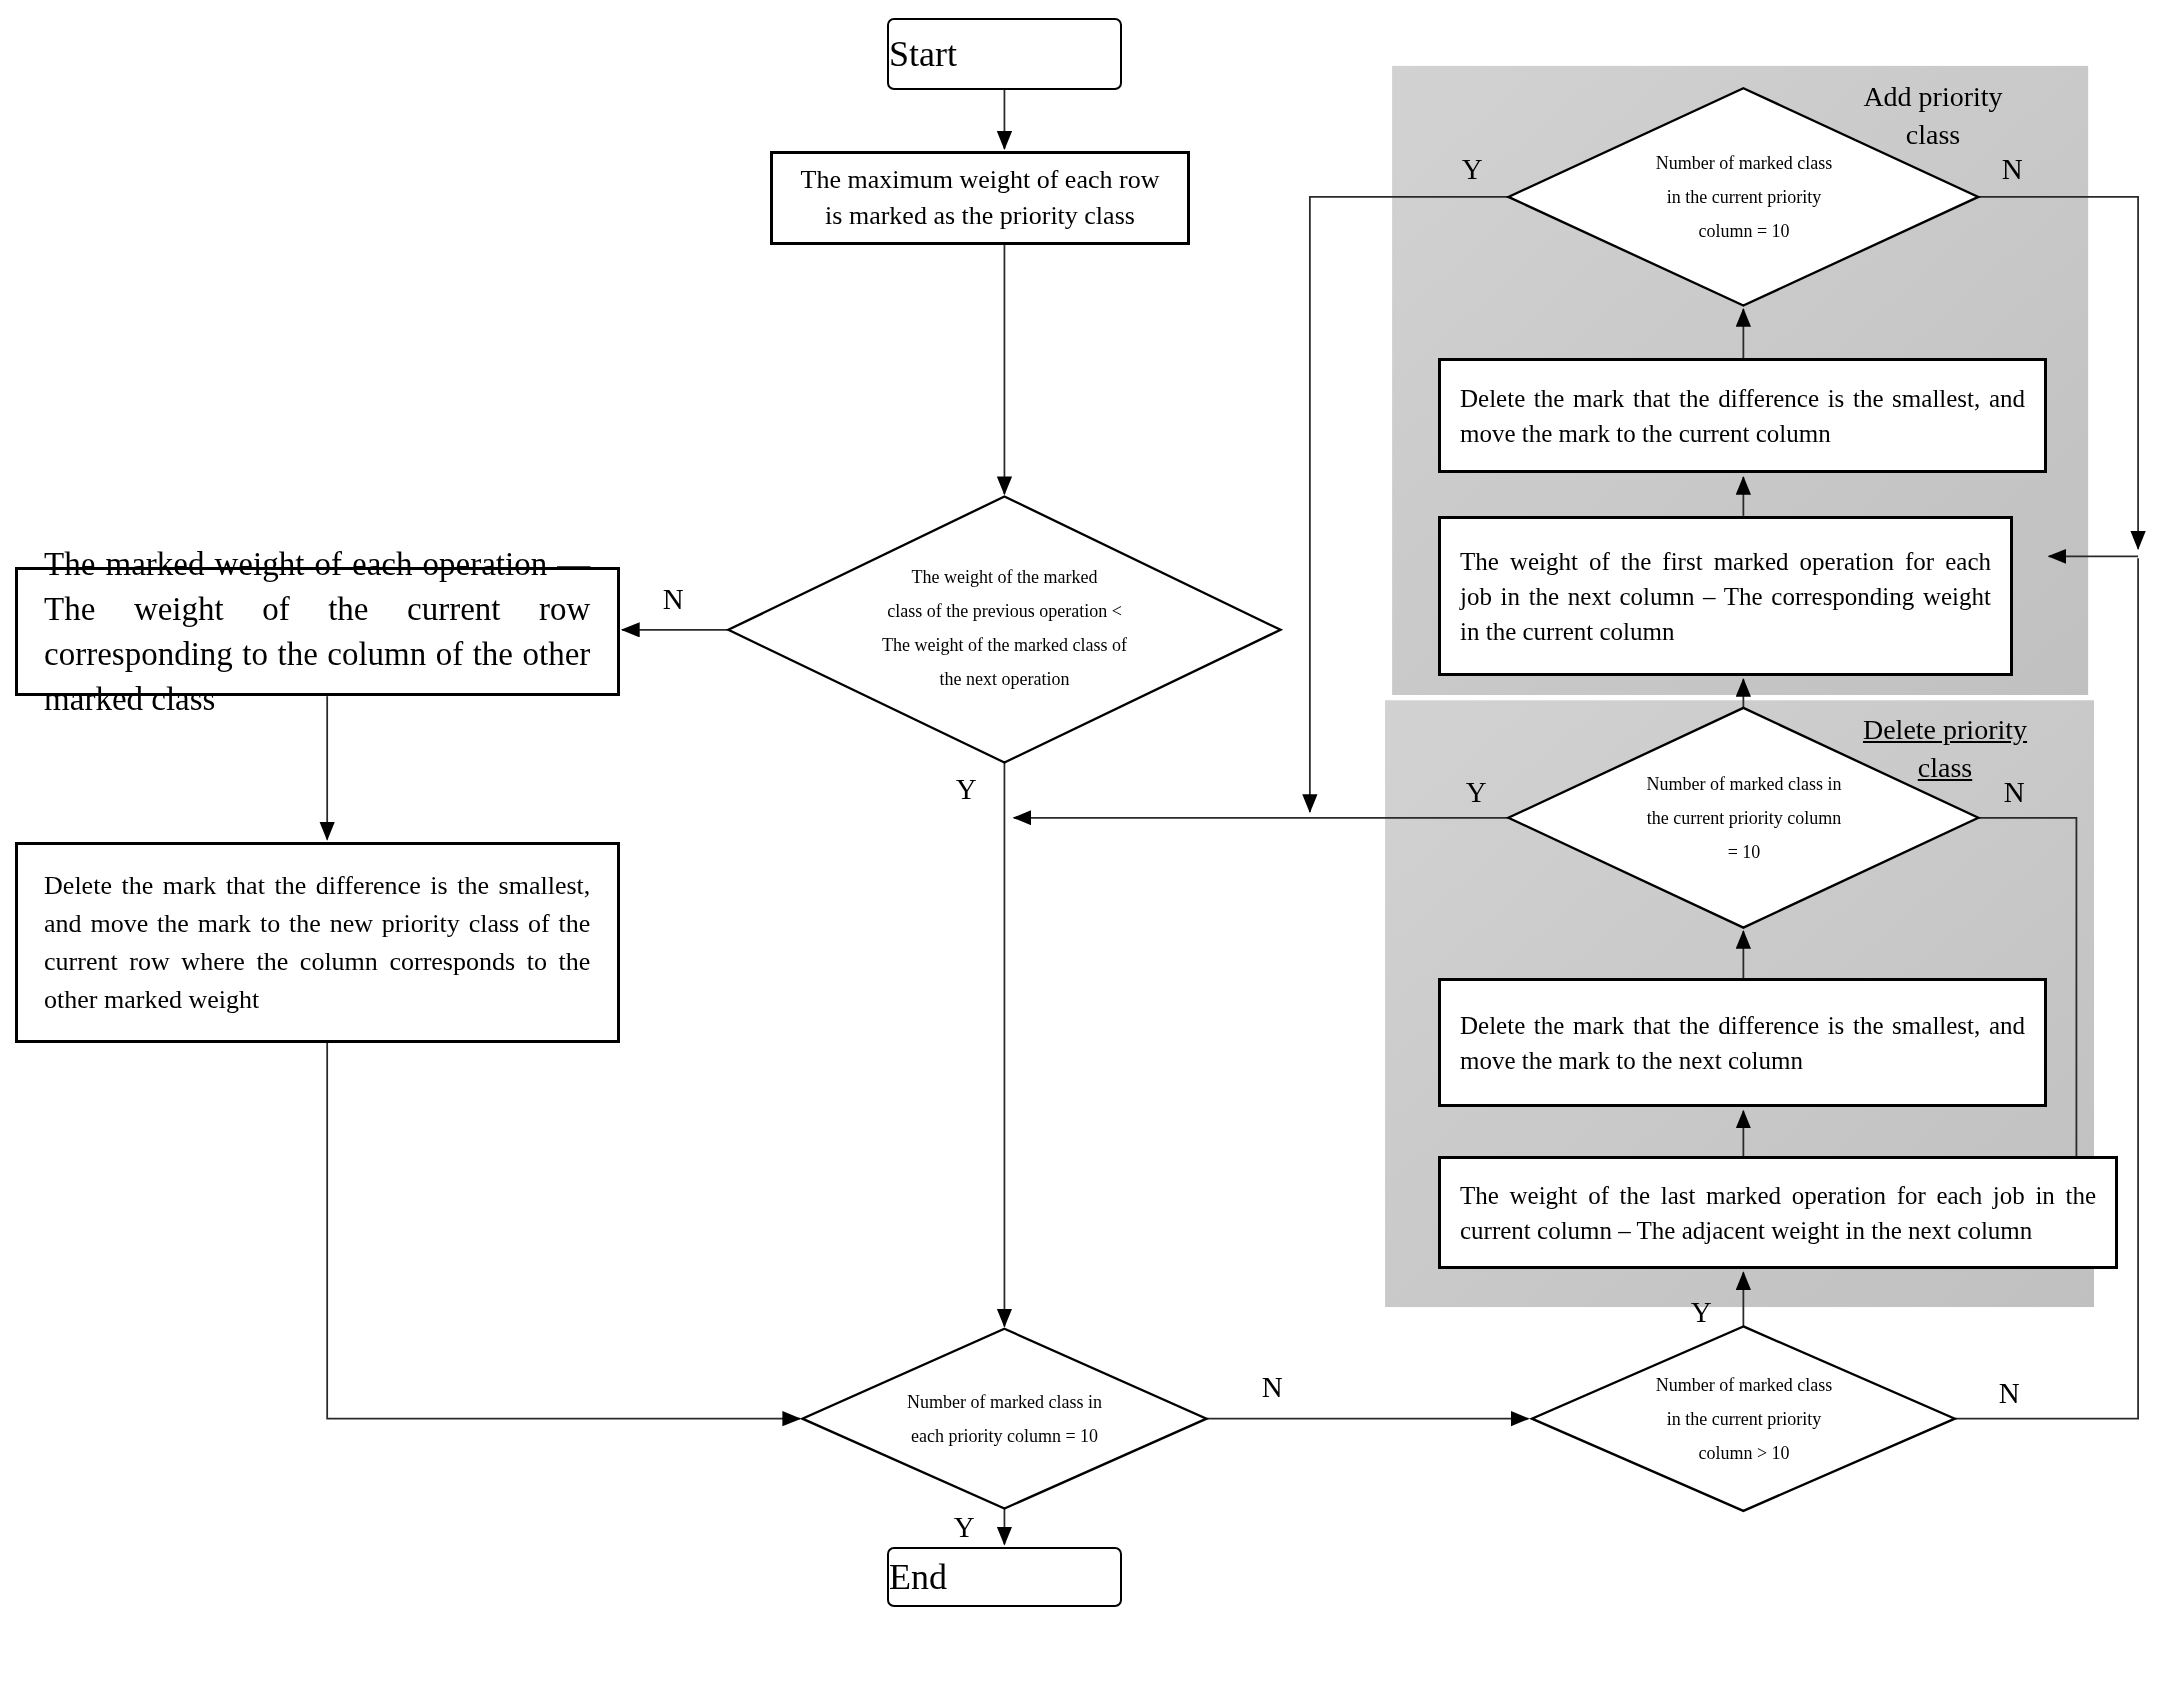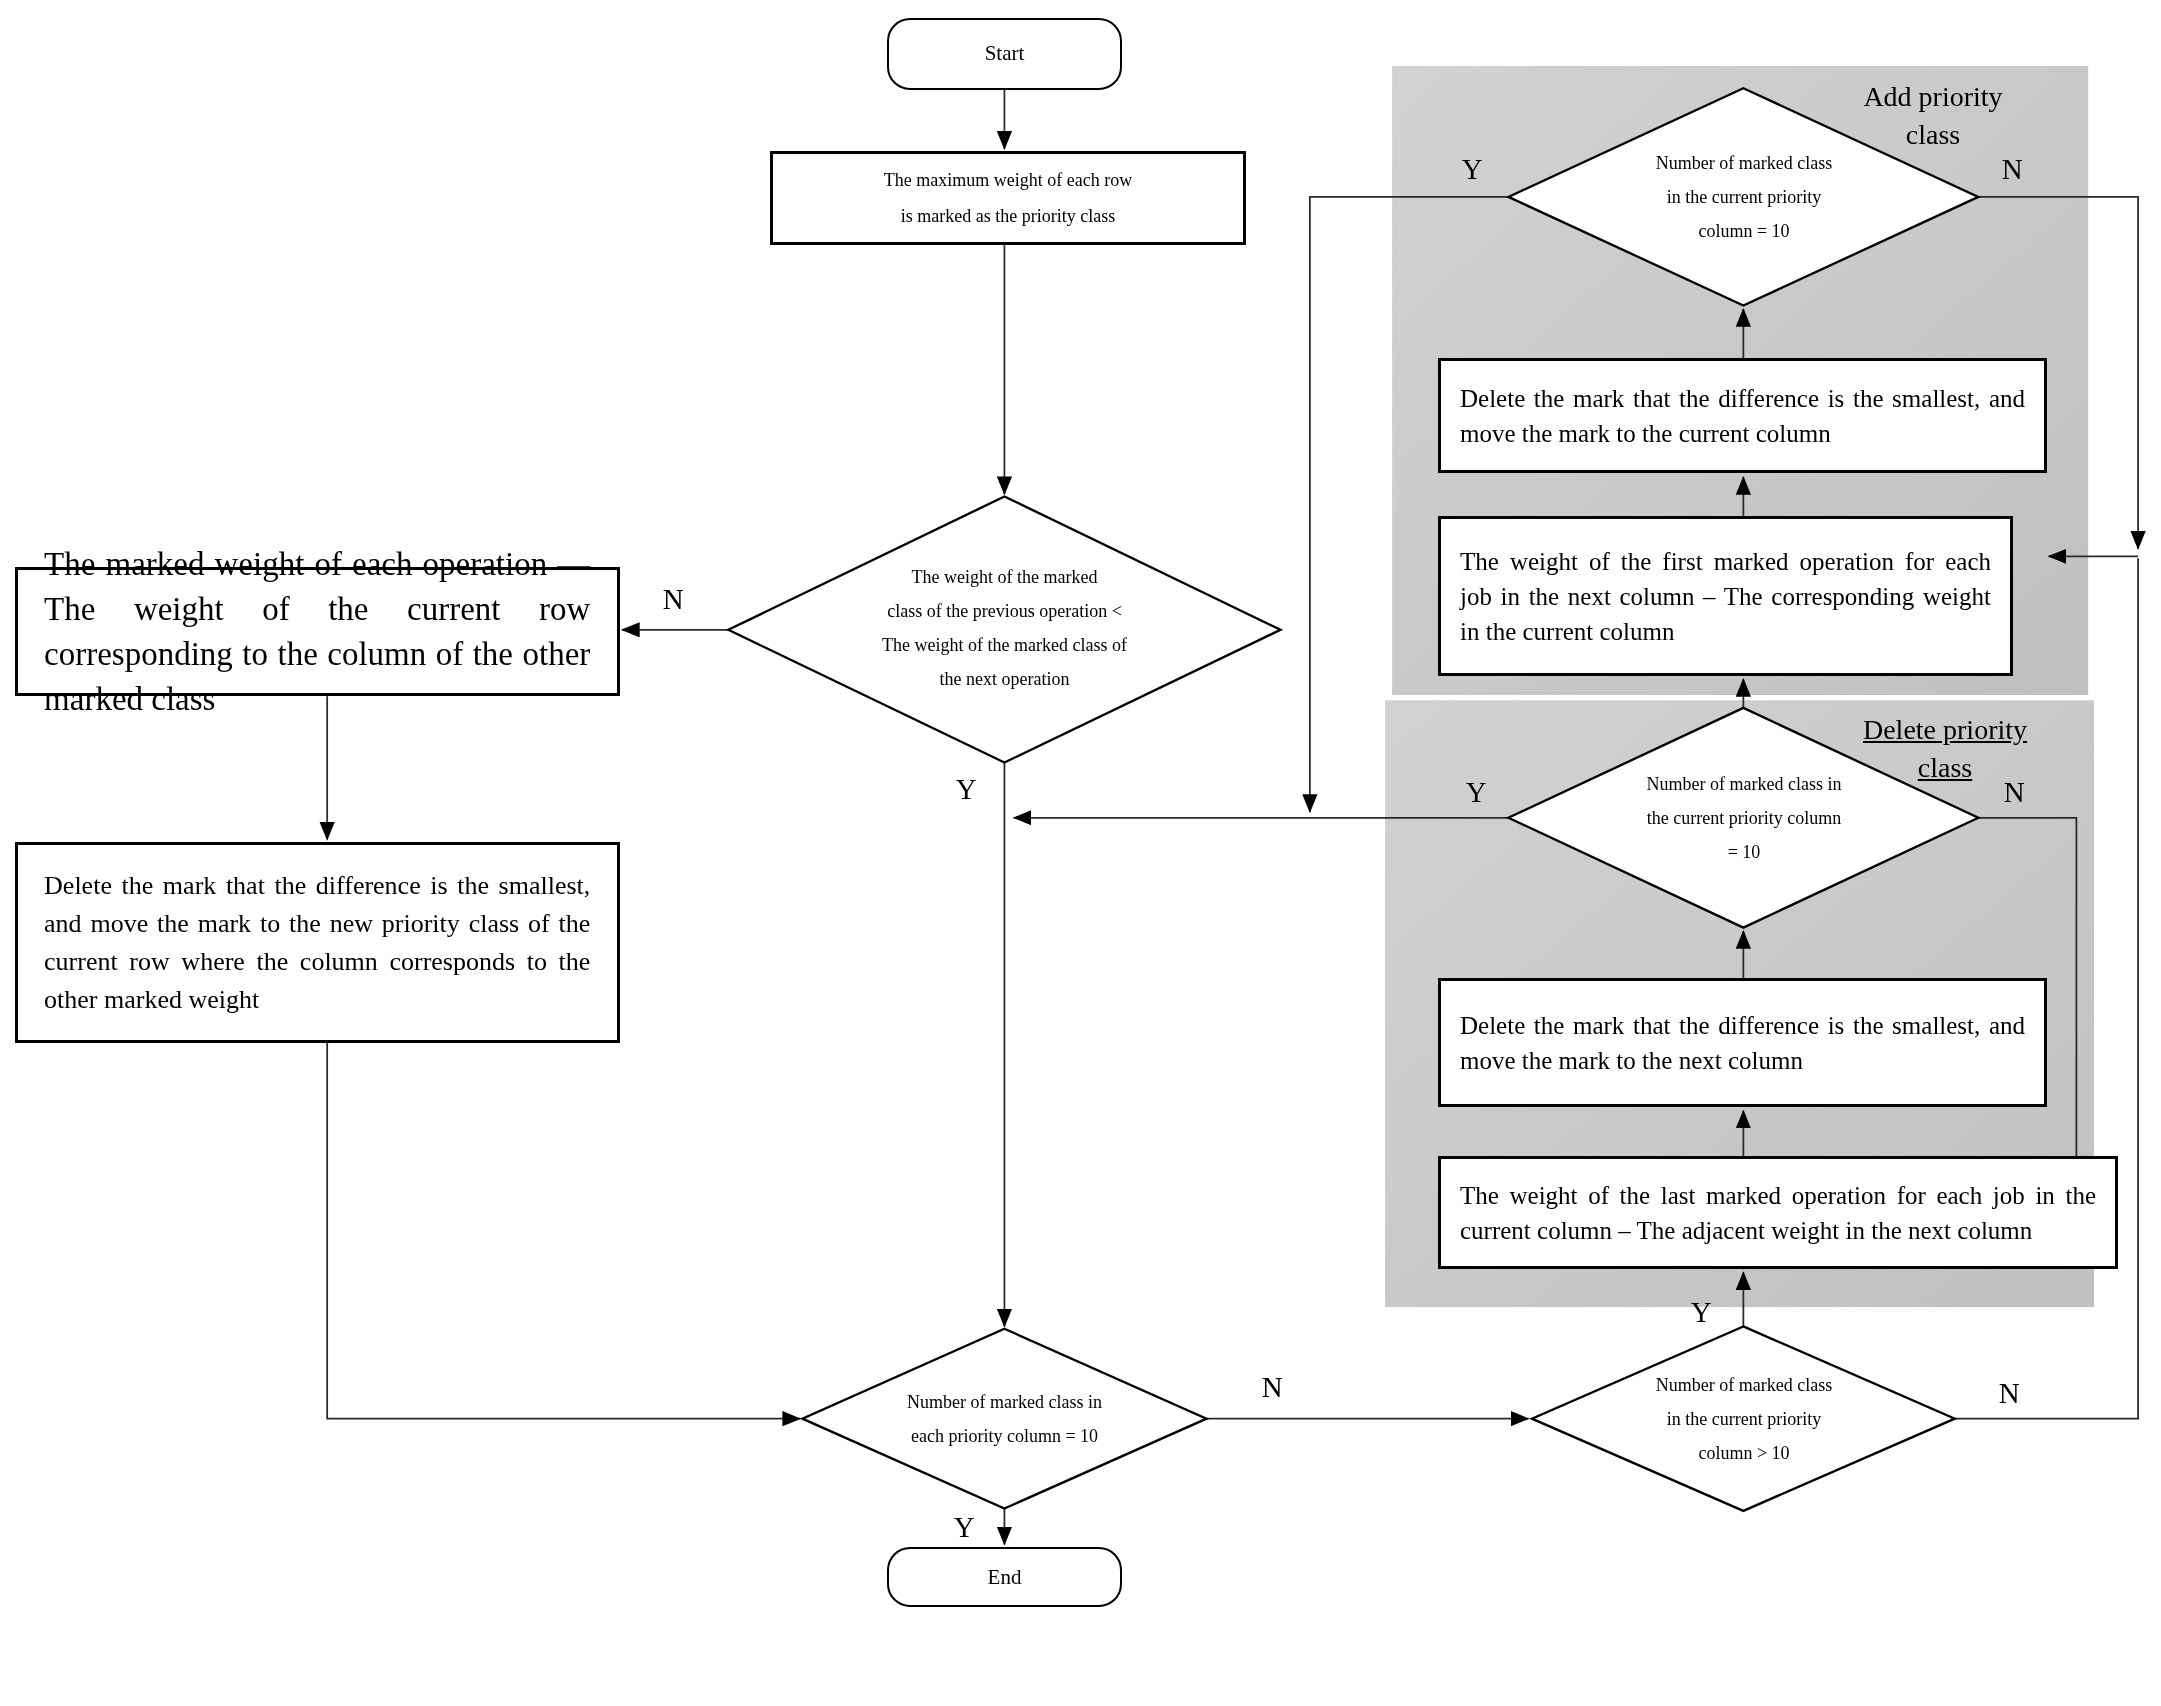--- a/index.html
+++ b/index.html
@@ -23,24 +23,24 @@
     background:#ffffff;border:3.5px solid #000;
     box-sizing:border-box;
     display:flex;align-items:center;
     font-size:25px;line-height:35px;
   }
   .box.center{justify-content:center;text-align:center;}
   .box .inner{width:100%;}
   .just .inner{text-align:justify;text-align-last:left;}
   .terminal{
     position:absolute;z-index:2;
-    background:#fff;border:2.9px solid #000;border-radius:23px;
+    background:#fff;border:2.9px solid #000;border-radius:7px;
     box-sizing:border-box;
-    display:flex;align-items:center;justify-content:center;
-    font-size:21px;
+    display:flex;align-items:center;
+    font-size:36px;
   }
   .dtext{
     position:absolute;z-index:3;
     transform:translateY(-50%);
     text-align:center;white-space:pre-line;
     font-size:18px;line-height:34px;
   }
   .pre{white-space:pre-line;}
   .blabel{
     position:absolute;z-index:3;
@@ -107,21 +107,21 @@
   <div class="panel-title" style="left:1810px;top:711px;width:270px;text-decoration:underline;">Delete priority
 class</div>
 
   <div class="terminal" style="left:887px;top:17.6px;width:235px;height:72px;">
     <span>Start</span>
   </div>
   <div class="terminal" style="left:887px;top:1547px;width:235px;height:60px;">
     <span>End</span>
   </div>
 
-  <div class="box center pre" style="left:770px;top:151px;width:476px;height:94px;font-size:18px;line-height:36px;justify-content:flex-end;">
+  <div class="box center pre" style="left:770px;top:151px;width:420px;height:94px;font-size:26px;line-height:36px;justify-content:flex-end;">
     <div class="inner">The maximum weight of each row
 is marked as the priority class</div>
   </div>
 
   <div class="box just pad-lr-45" style="left:14.7px;top:567px;width:605px;height:129px;font-size:33px;line-height:45px;">
     <div class="inner">The marked weight of  each operation — The weight of the current row corresponding to the column of the other marked class</div>
   </div>
 
   <div class="box just pad-lr-45" style="left:14.7px;top:842px;width:605px;height:201px;font-size:26px;line-height:38px;">
     <div class="inner">Delete the mark that the difference is the smallest, and move the mark to the new priority class of the current row where the column corresponds to the other marked weight</div>

